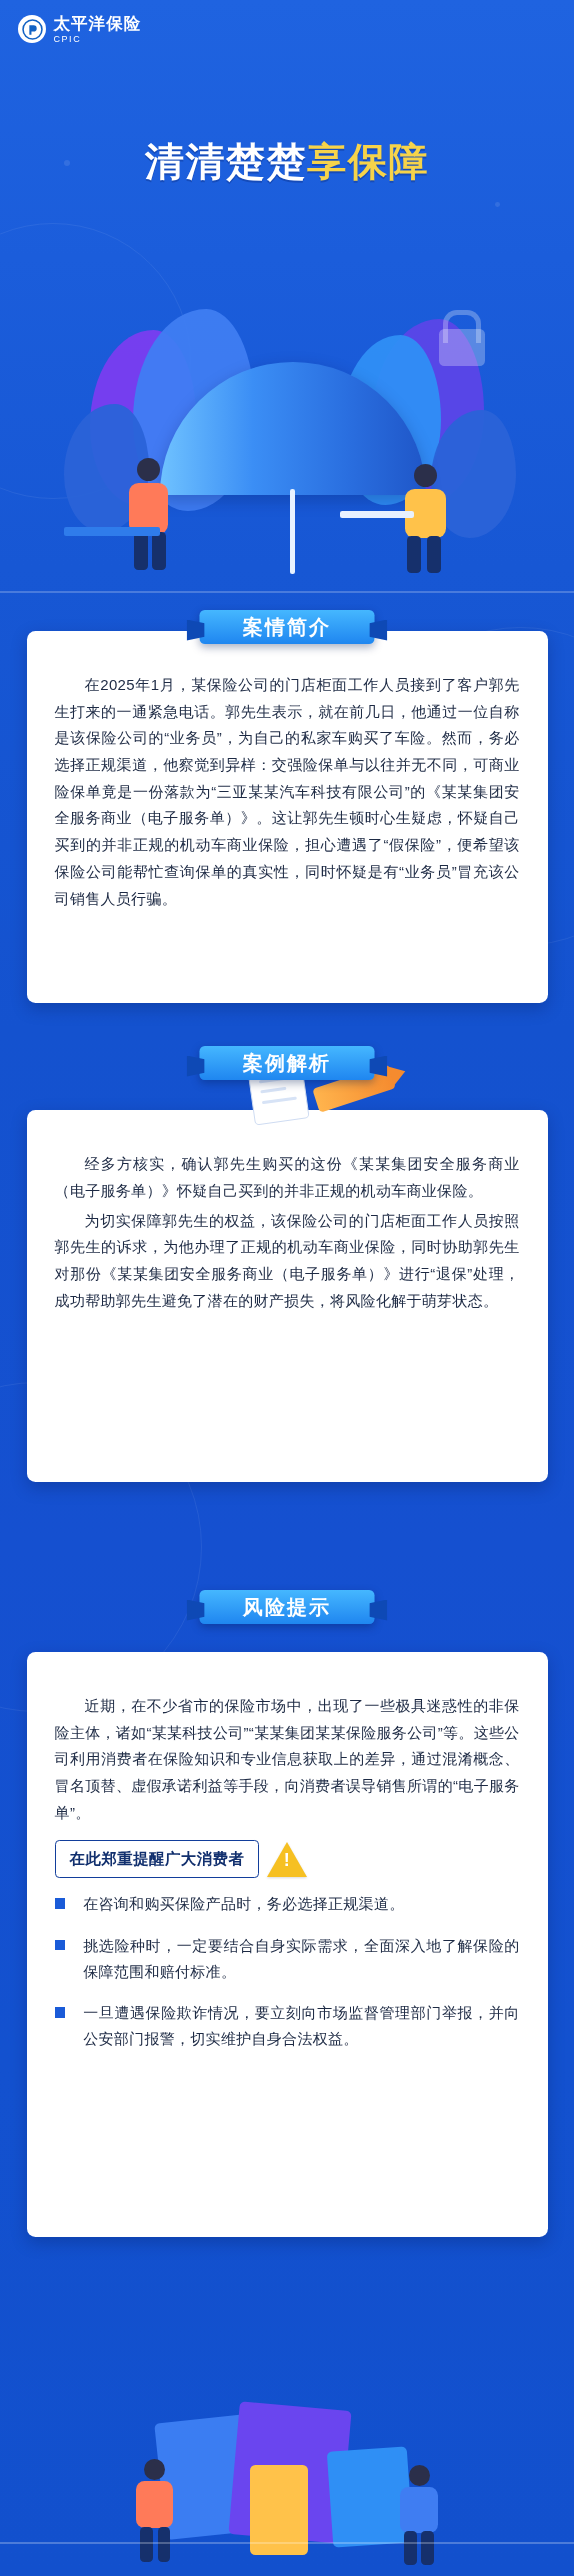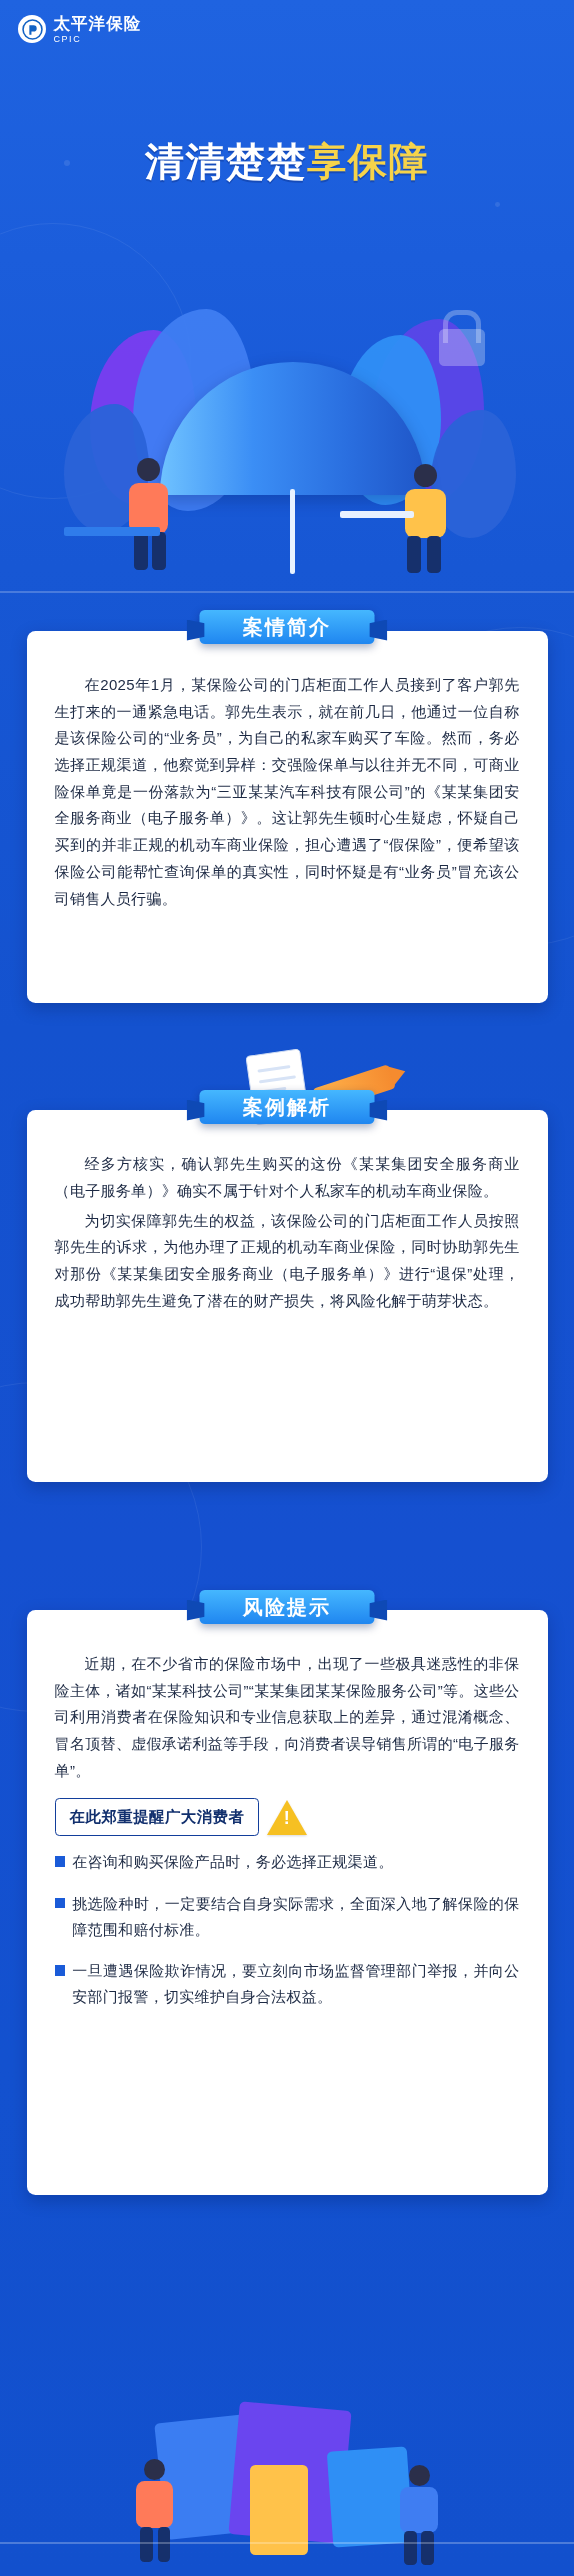--- a/index.html
+++ b/index.html
@@ -256,21 +256,21 @@
     font-weight: bold;
     color: #ffffff;
     line-height: 1;
   }
 
   
   .bullets { margin-top: 12.8px; }
   .bullet-item {
     display: flex;
     align-items: flex-start;
-    gap: 7px;
+    gap: 18px;
     margin-bottom: 16px;
   }
   .bullet-sq {
     width: 10.6px; height: 10.6px;
     background: #1a5bd8;
     margin-top: 7px;
     flex: none;
   }
   .bullet-text {
     font-size: 15px;
@@ -355,39 +355,39 @@
     <div class="ground"></div>
   </div>
 
   <div class="ribbon" style="top:610px;">
     <span class="ribbon-label">案情简介</span>
   </div>
   <div class="card" style="top:631px; height:372px;">
     <p class="indent">在2025年1月，某保险公司的门店柜面工作人员接到了客户郭先生打来的一通紧急电话。郭先生表示，就在前几日，他通过一位自称是该保险公司的“业务员”，为自己的私家车购买了车险。然而，务必选择正规渠道，他察觉到异样：交强险保单与以往并无不同，可商业险保单竟是一份落款为“三亚某某汽车科技有限公司”的《某某集团安全服务商业（电子服务单）》。这让郭先生顿时心生疑虑，怀疑自己买到的并非正规的机动车商业保险，担心遭遇了“假保险”，便希望该保险公司能帮忙查询保单的真实性，同时怀疑是有“业务员”冒充该公司销售人员行骗。</p>
   </div>
 
-  <div class="ribbon" style="top:1090px;">
+  <div class="ribbon" style="top:1046px;">
     <span class="ribbon-label">案例解析</span>
   </div>
   <div class="card" style="top:1110px; height:372px;">
     <div class="doc-icon" style="left:223px; top:-58px;">
       <span style="top:14px; width:33px;"></span>
       <span style="top:24.5px; width:37px;"></span>
       <span style="top:35px; width:26.6px;"></span>
       <span style="top:46px; width:35px;"></span>
     </div>
     <div class="pen-icon" style="left:287px; top:-34px;"></div>
-    <p class="indent">经多方核实，确认郭先生购买的这份《某某集团安全服务商业（电子服务单）》确实不属于针对个人私家车的机动车商业保险。</p>
+    <p class="indent">经多方核实，确认郭先生购买的这份《某某集团安全服务商业（电子服务单）》怀疑自己买到的并非正规的机动车商业保险。</p>
     <p class="indent">为切实保障郭先生的权益，该保险公司的门店柜面工作人员按照郭先生的诉求，为他办理了正规的机动车商业保险，同时协助郭先生对那份《某某集团安全服务商业（电子服务单）》进行“退保”处理，成功帮助郭先生避免了潜在的财产损失，将风险化解于萌芽状态。</p>
   </div>
 
   <div class="ribbon" style="top:1590px;">
     <span class="ribbon-label">风险提示</span>
   </div>
-  <div class="card" style="top:1610px; height:585px;">
+  <div class="card" style="top:1652px; height:585px;">
     <p class="indent">近期，在不少省市的保险市场中，出现了一些极具迷惑性的非保险主体，诸如“某某科技公司”“某某集团某某保险服务公司”等。这些公司利用消费者在保险知识和专业信息获取上的差异，通过混淆概念、冒名顶替、虚假承诺利益等手段，向消费者误导销售所谓的“电子服务单”。</p>
 
     <div class="warn-row">
       <div class="warn-box">在此郑重提醒广大消费者</div>
       <div class="warn-tri"></div>
     </div>
 
     <div class="bullets">
       <div class="bullet-item">
         <div class="bullet-sq"></div>

